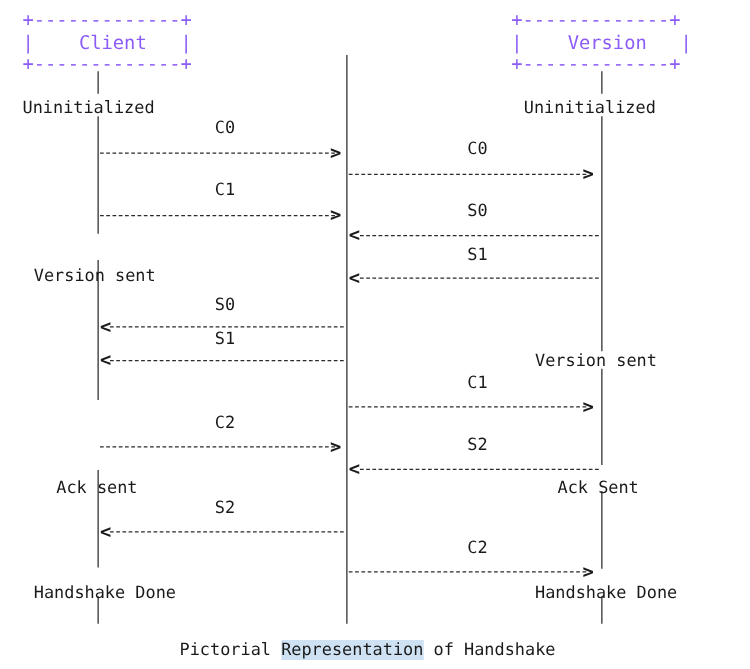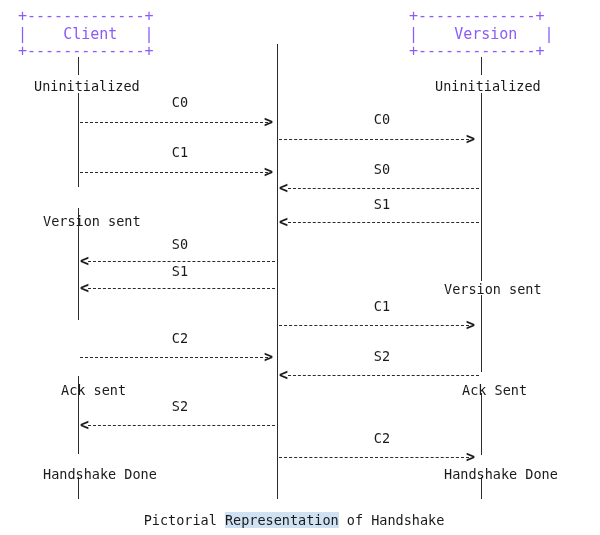--- a/index.html
+++ b/index.html
@@ -60,21 +60,20 @@
     text-align: center;
   }
 
   .state-label {
     position: absolute;
     white-space: pre;
     font-family: "DejaVu Sans Mono", "Liberation Mono", monospace;
     font-size: 13.5px;
     line-height: 1;
     color: #1a1a1a;
-    margin-left: 16px;
   }
 
   .participant-title {
     position: absolute;
     white-space: pre;
     font-family: "DejaVu Sans Mono", "Liberation Mono", monospace;
     font-size: 13.5px;
     line-height: 1;
     color: #1a1a1a;
   }

